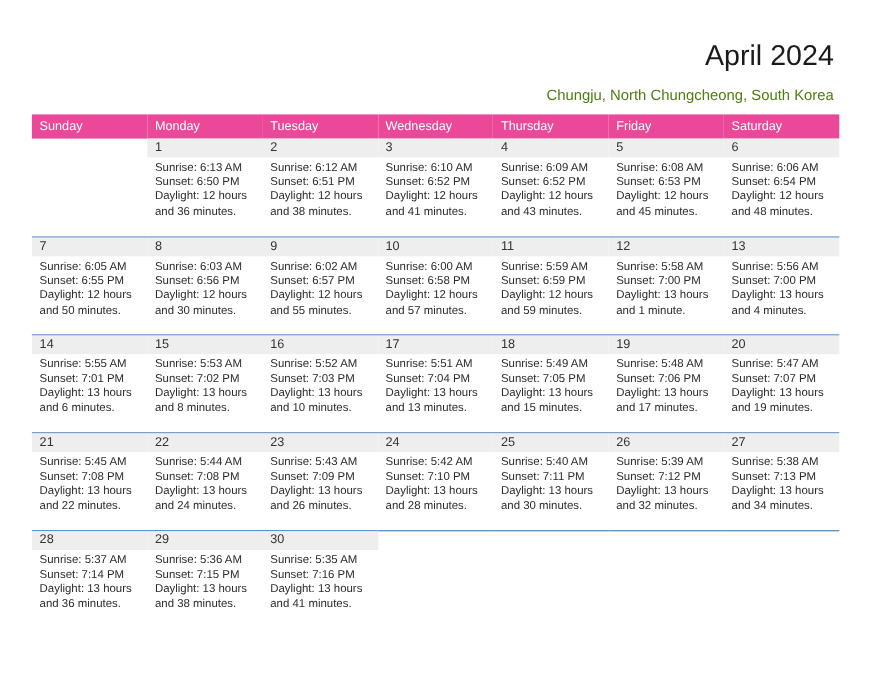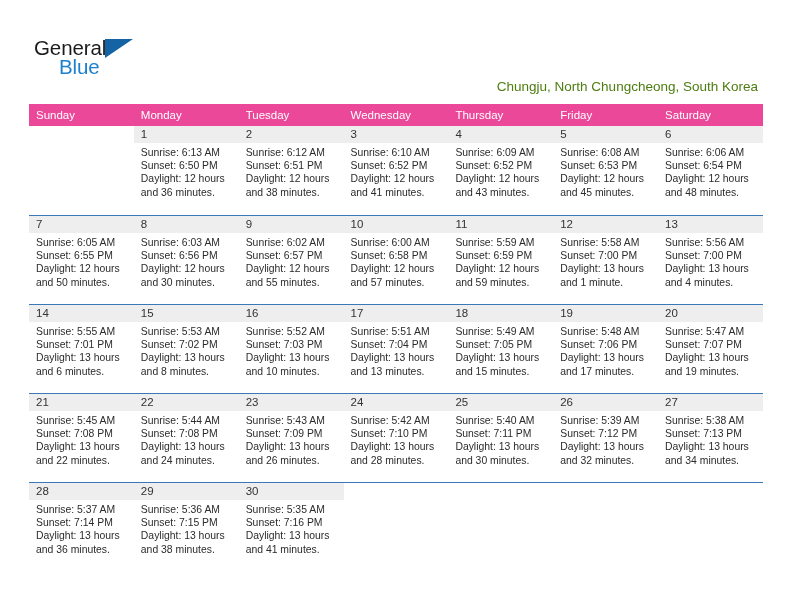--- a/index.html
+++ b/index.html
@@ -139,25 +139,21 @@
     color: #2b2b2b;
   }
   .info div { white-space: nowrap; }
 </style>
 </head>
 <body>
 
 <div class="page">
 
   <div class="top">
-    <div class="logo">
-      <span class="logo-general">General</span>
-      <span class="logo-tri"></span>
-      <span class="logo-blue">Blue</span>
-    </div>
+    <div class="title">April 2024</div>
     <div class="subtitle">Chungju, North Chungcheong, South Korea</div>
   </div>
 
   <table class="cal">
     <colgroup>
       <col>
         <col>
         <col>
         <col>
         <col>

